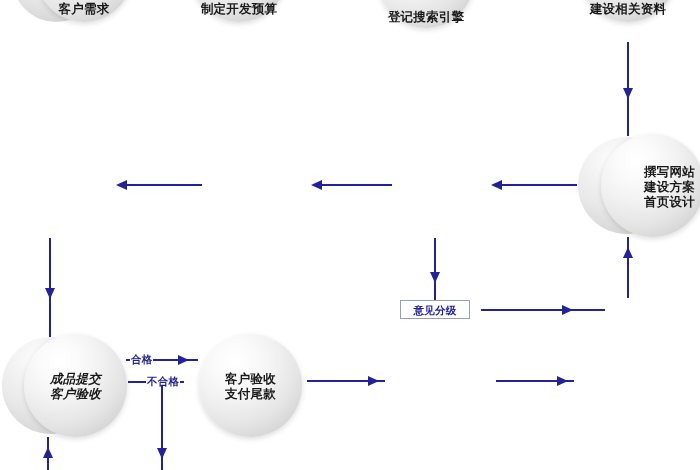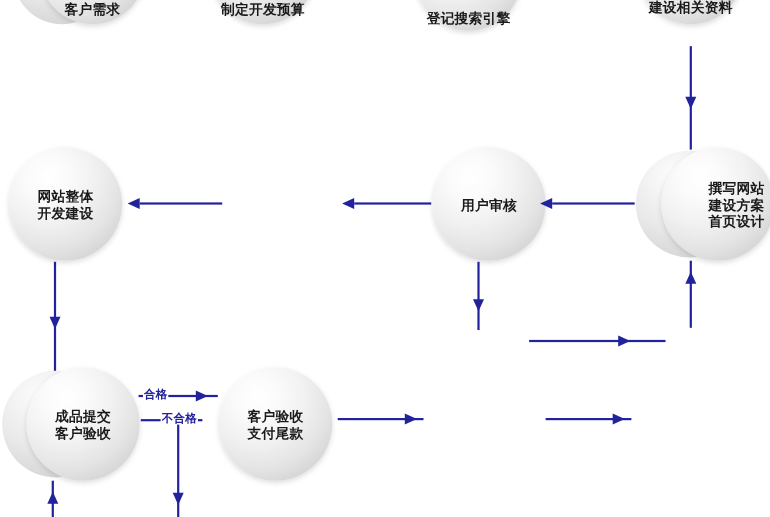--- a/index.html
+++ b/index.html
@@ -127,35 +127,28 @@
 
   <div class="node" style="left:191px; top:-74px; width:96px; height:96px;">
     <div class="node-label" style="top:82px;text-align:center;">制定开发预算</div>
   </div>
 
   <div class="node" style="left:378px; top:-68px; width:96px; height:96px;">
     <div class="node-label" style="top:84px;">登记搜索引擎</div>
   </div>
 
   <div class="node" style="left:580px; top:-74px; width:96px; height:96px;">
-    <div class="node-label" style="top:82px;font-family:Liberation Mono, monospace;">建设相关资料</div>
+    <div class="node-label" style="top:82px;">建设相关资料</div>
   </div>
 
   <div class="vline" style="left:627px; top:42px; height:94px;"></div>
   <div class="ah ah-down" style="left:623px; top:88px;"></div>
 
-  <div class="node" style="left:8px; top:134px; width:103px; height:103px;">
-    <div class="node-label">网站整体
-开发建设</div>
-  </div>
-
-
-  <div class="node" style="left:393px; top:134px; width:103px; height:103px;">
-    <div class="node-label">用户审核</div>
-  </div>
+
+
 
   <div class="node back" style="left:578px; top:137px; width:97px; height:97px;"></div>
   <div class="node" style="left:601px; top:134px; width:103px; height:103px;">
     <div class="node-label shift-right">撰写网站
 建设方案
 首页设计</div>
   </div>
 
   <div class="hline" style="left:127px; top:184px; width:75px;"></div>
   <div class="ah ah-left" style="left:116px; top:180px;"></div>
@@ -168,27 +161,30 @@
 
   <div class="vline" style="left:49px; top:238px; width:2px; height:100px;"></div>
   <div class="ah ah-down" style="left:45px; top:288px;"></div>
 
   <div class="vline" style="left:434px; top:238px; height:62px;"></div>
   <div class="ah ah-down" style="left:430px; top:272px;"></div>
 
   <div class="vline" style="left:627px; top:237px; height:61px;"></div>
   <div class="ah ah-up" style="left:623px; top:247px;"></div>
 
+  <div class="pbox" style="left:400px; top:300px; width:70px; height:19px;">
+    <span>意见分级</span>
+  </div>
 
 
   <div class="hline" style="left:481px; top:309px; width:124px;"></div>
   <div class="ah ah-right" style="left:562px; top:305px;"></div>
 
   <div class="node back" style="left:2px; top:337px; width:97px; height:97px;"></div>
-  <div class="node" style="left:24px; top:334px; width:103px; height:103px;">
+  <div class="node" style="left:24px; top:334px; width:103px; height:103px;font-style:italic;">
     <div class="node-label">成品提交
 客户验收</div>
   </div>
 
   <div class="node" style="left:199px; top:334px; width:103px; height:103px;">
     <div class="node-label">客户验收
 支付尾款</div>
   </div>
 
 

